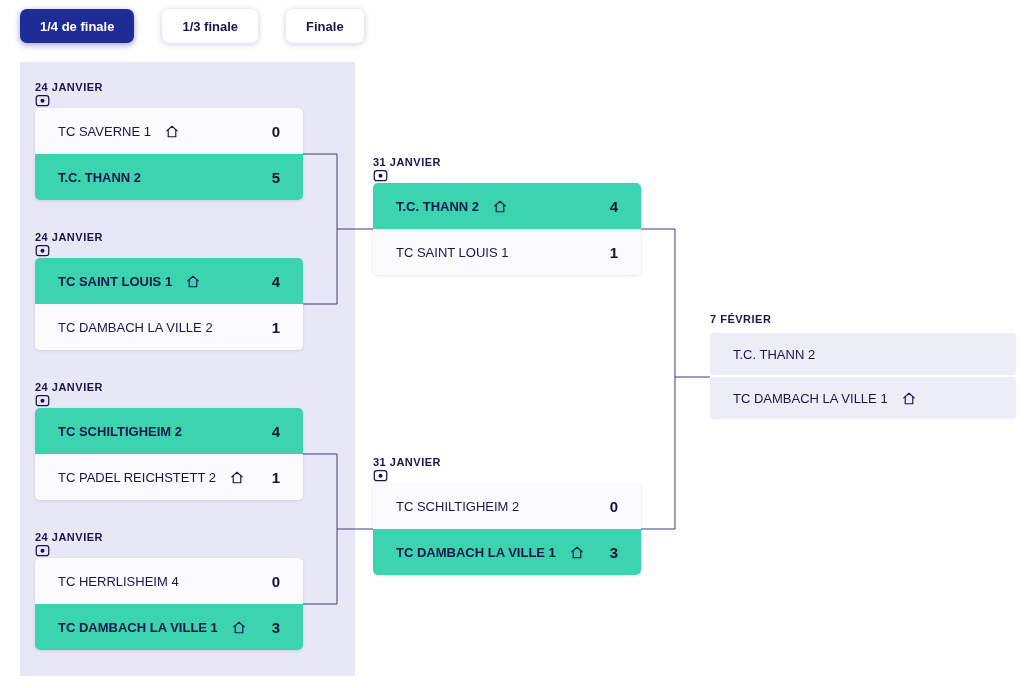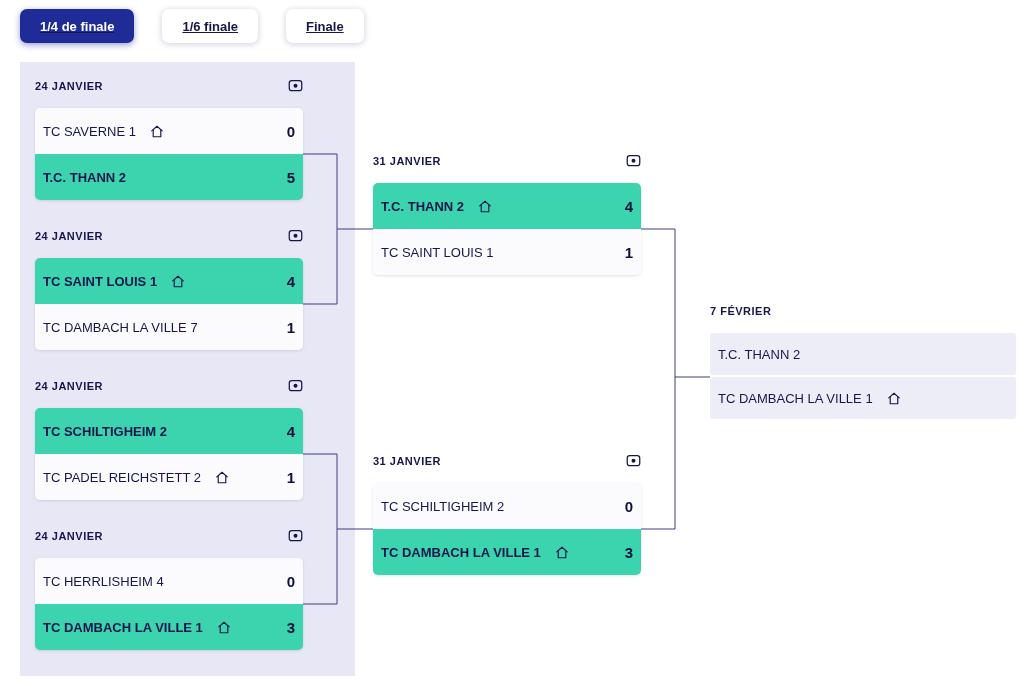--- a/index.html
+++ b/index.html
@@ -1,52 +1,52 @@
 <!DOCTYPE html>
 <html><head>
 <meta charset="utf-8">
 <style>
   * { box-sizing: border-box; }
   body { margin: 0; background: #fff; font-family: "Liberation Sans", sans-serif; color: #16164c; }
   .page { position: relative; width: 1024px; height: 688px; background: #fff; overflow: hidden; }
 
-  .tabs { position: absolute; left: 20px; top: 9px; display: flex; gap: 28px; text-decoration: underline; }
+  .tabs { position: absolute; left: 20px; top: 9px; display: flex; gap: 28px; }
   .tab { height: 34px; padding: 0 20px; border: none; border-radius: 7px; background: #fff; color: #16164c;
          font-weight: 700; font-size: 13px; font-family: inherit; box-shadow: 0 1px 6px rgba(25,25,80,.22); cursor: pointer; }
   .tab.active { background: #1f2b96; color: #fff; box-shadow: 0 2px 6px rgba(31,43,150,.45); }
 
   .qf-panel { position: absolute; left: 20px; top: 62px; width: 335px; height: 614px; background: #e8e7f6; }
 
   .connectors { position: absolute; left: 0; top: 0; pointer-events: none; }
 
   .match { position: absolute; width: 268px; }
-  .match-header { height: 30px; display: flex; align-items: flex-start; justify-content: space-between; }
+  .match-header { height: 30px; display: flex; align-items: flex-start; justify-content: center; flex-direction: column; }
   .date { font-size: 11px; font-weight: 700; letter-spacing: .5px; color: #16164c; padding-top: 2px; }
   .cam { line-height: 0; cursor: pointer; }
 
   .rows { border-radius: 5px; overflow: hidden; box-shadow: 0 1px 3px rgba(22,22,76,.12); }
-  .team { height: 46px; display: flex; align-items: center; gap: 14px; padding: 0 8px; background: #fbfbfe; cursor: pointer; }
+  .team { height: 46px; display: flex; align-items: center; gap: 14px; padding: 0 23px; background: #fbfbfe; cursor: pointer; }
   .team.winner { background: #3bd4ae; }
   .tname { font-size: 13px; color: #16164c; white-space: nowrap; }
   .team.winner .tname { font-weight: 700; }
   .score { margin-left: auto; font-size: 15px; font-weight: 700; color: #10103c; }
   .home { line-height: 0; display: inline-flex; }
 
   .final { width: 306px; }
   .final .rows { box-shadow: none; border-radius: 0; overflow: visible; }
   .final .team { height: 42px; margin-bottom: 2px; background: #ededf8; border-radius: 3px; }
 </style>
 </head>
 <body>
 
 <div class="page">
 
   <div class="tabs">
     <button class="tab active">1/4 de finale</button>
-    <button class="tab">1/6 finale</button>
+    <button class="tab">1/3 finale</button>
     <button class="tab">Finale</button>
   </div>
 
   <div class="qf-panel"></div>
 
   <svg class="connectors" width="1024" height="688">
     <g fill="none" stroke="#3c3c80" stroke-width="1">
       <path d="M303 154 H337 V304 H303"></path>
       <path d="M337 229 H373"></path>
       <path d="M303 454 H337 V604 H303"></path>
@@ -99,21 +99,21 @@
         <span class="tname">TC SAINT LOUIS 1</span>
         <span class="home">
             <svg width="14" height="13" viewBox="0 0 24 22" fill="none" stroke="#16164c" stroke-width="2" stroke-linecap="round" stroke-linejoin="round">
               <path d="M3 10 L12 2 L21 10"></path>
               <path d="M5.5 8 V20 H18.5 V8"></path>
             </svg>
           </span>
         <span class="score">4</span>
       </div>
       <div class="team">
-        <span class="tname">TC DAMBACH LA VILLE 7</span>
+        <span class="tname">TC DAMBACH LA VILLE 2</span>
         <span class="score">1</span>
       </div>
     </div>
   </div>
 
   <div class="match" style="left:35px; top:378px;">
     <div class="match-header">
       <span class="date">24 JANVIER</span>
       <span class="cam">
         <svg width="15" height="14" viewBox="0 0 24 22" fill="none" stroke="#16164c" stroke-width="2">

